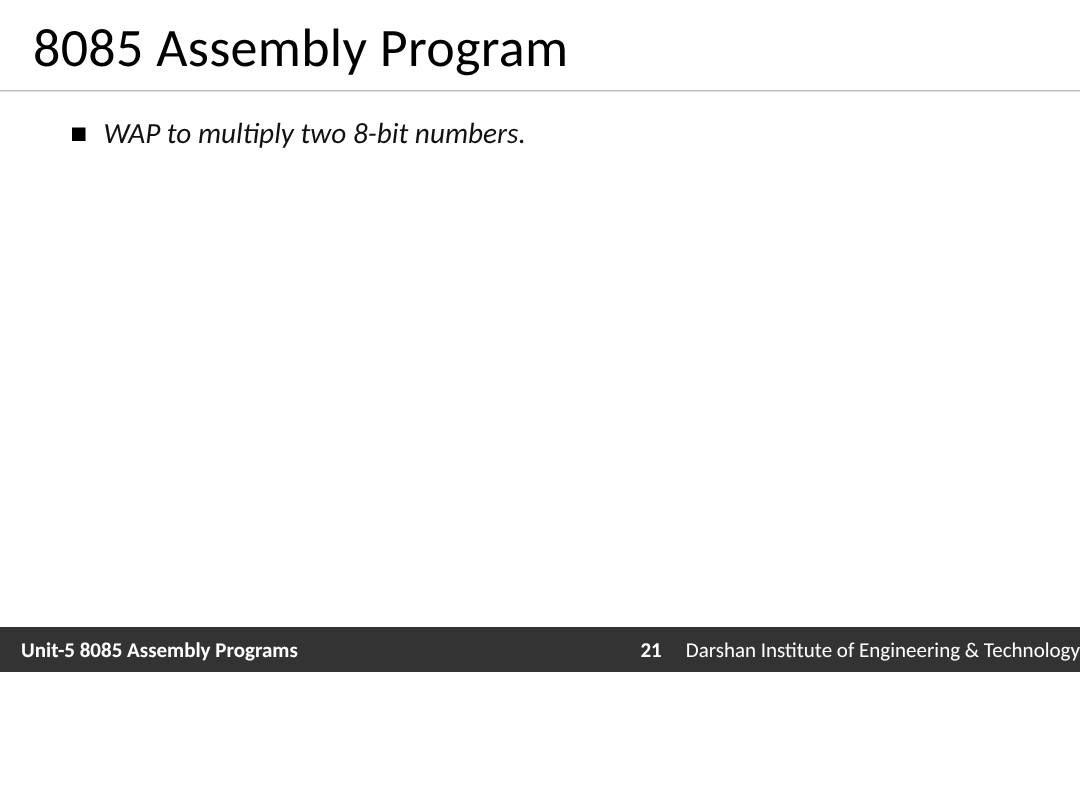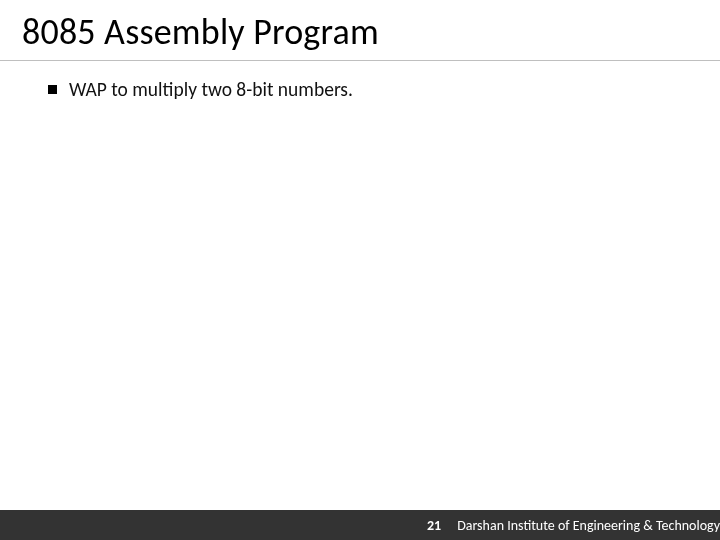--- a/index.html
+++ b/index.html
@@ -1,21 +1,21 @@
 <!DOCTYPE html>
 <html><head>
 <meta charset="utf-8">
 <style>
   * { margin: 0; padding: 0; box-sizing: border-box; }
   html, body { width: 720px; height: 540px; font-family: Calibri, "Segoe UI", Arial, sans-serif; background: #fff; overflow: hidden; }
-  .slide { width: 720px; height: 540px; position: relative; display: flex; flex-direction: column; }
+  .slide { width: 720px; height: 448px; position: relative; display: flex; flex-direction: column; }
   .title-wrap { padding: 10px 22px 6px 22px; border-bottom: 1px solid #bfbfbf; }
   .title { font-size: 36px; font-weight: 400; color: #000; letter-spacing: 0.2px; }
   .subhead { padding: 12px 22px 4px 22px; font-size: 19px; font-weight: 700; color: #000; }
-  .list { padding: 0 22px 0 48px; list-style: none; }
+  .list { padding: 0 22px 0 48px; list-style: none; font-style: italic; }
   .list li { display: flex; align-items: flex-start; font-size: 19.5px; color: #111; margin-top: 16px; line-height: 1.28; }
   .list li .bullet { flex: 0 0 auto; width: 9px; height: 9px; background: #000; margin-top: 8px; margin-right: 12px; }
   .list li .text { flex: 1 1 auto; }
   .justify { text-align: justify; }
   .footer { position: absolute; left: 0; right: 0; bottom: 0; height: 30px; background: #333333; color: #fff; display: flex; align-items: center; font-size: 14px; }
   .footer .unit { flex: 0 0 auto; padding-left: 14px; font-weight: 600; }
   .footer .spacer { flex: 1 1 auto; }
   .footer .page { flex: 0 0 auto; padding: 0 16px; font-weight: 700; }
   .footer .inst { flex: 0 0 auto; font-weight: 400; }
 </style>
@@ -30,18 +30,19 @@
 
 
   <ul class="list">
     <li>
       <span class="bullet"></span>
       <span class="text">WAP to multiply two 8-bit numbers.</span>
     </li>
   </ul>
 
   <div class="footer">
+    <span class="unit">Unit-5 8085 Assembly Programs</span>
     <span class="spacer"></span>
     <span class="page">21</span>
     <span class="inst">Darshan Institute of Engineering &amp; Technology</span>
   </div>
 
 </div>
 
 </body></html>

